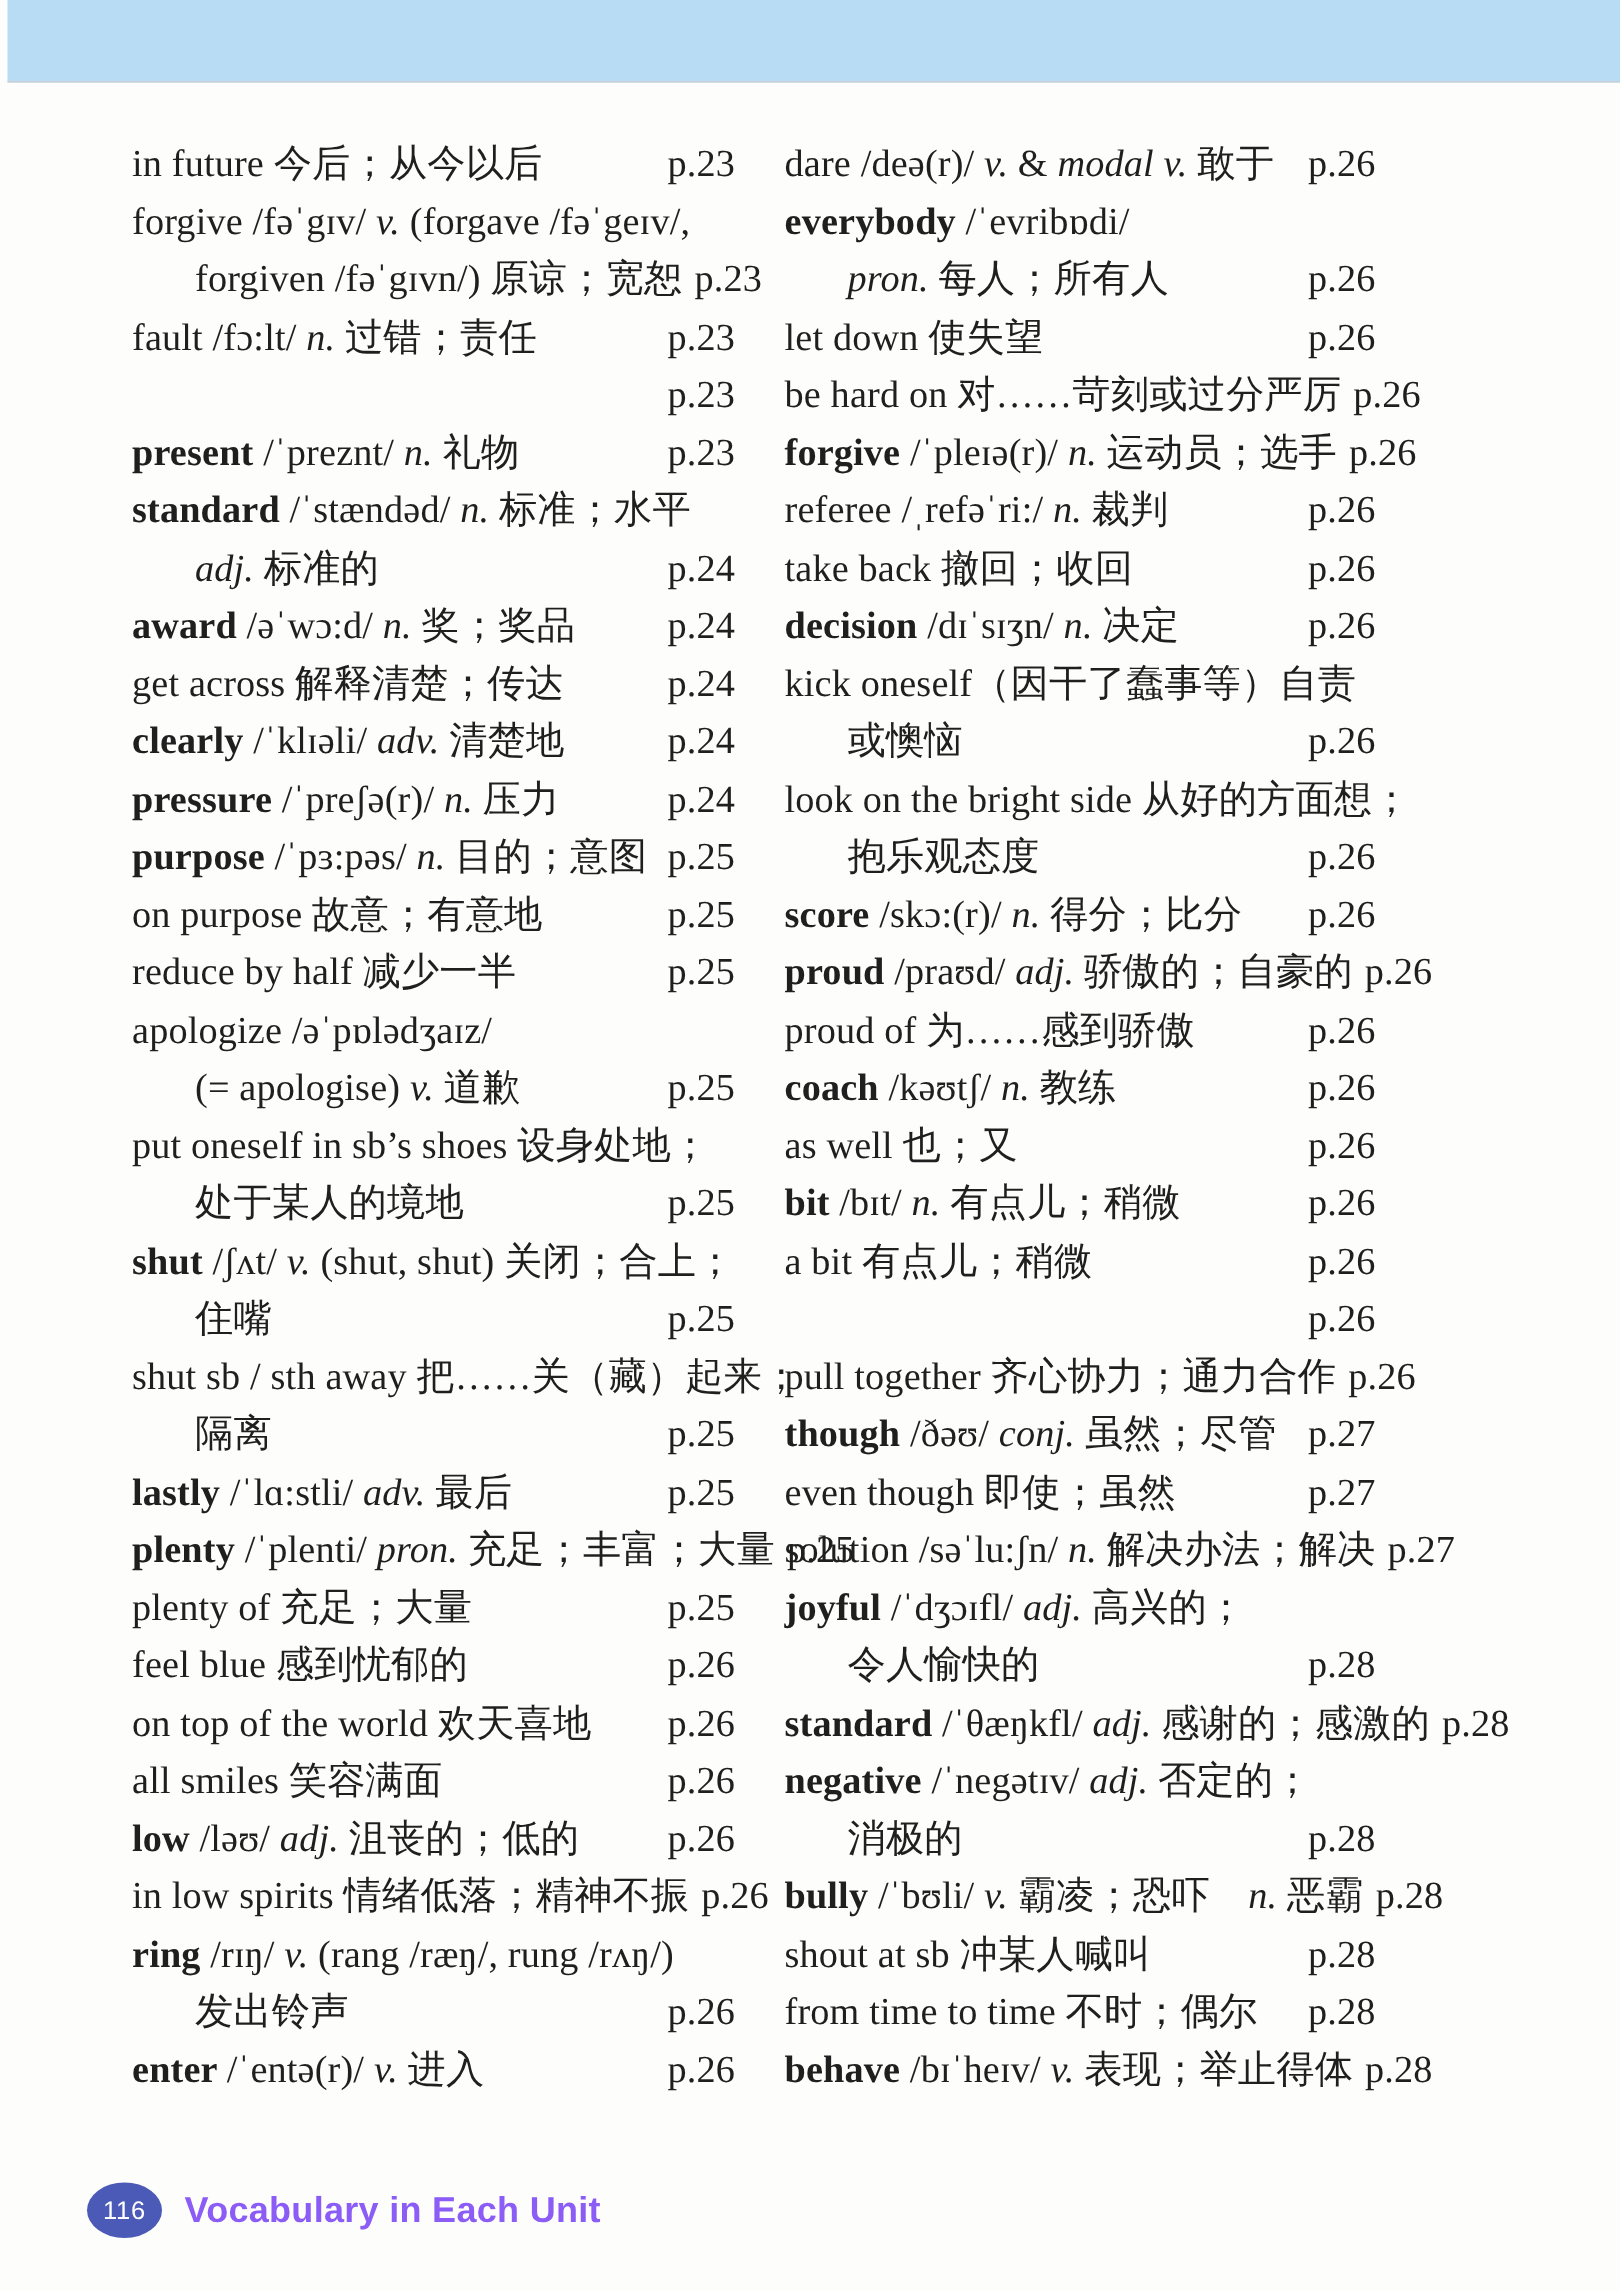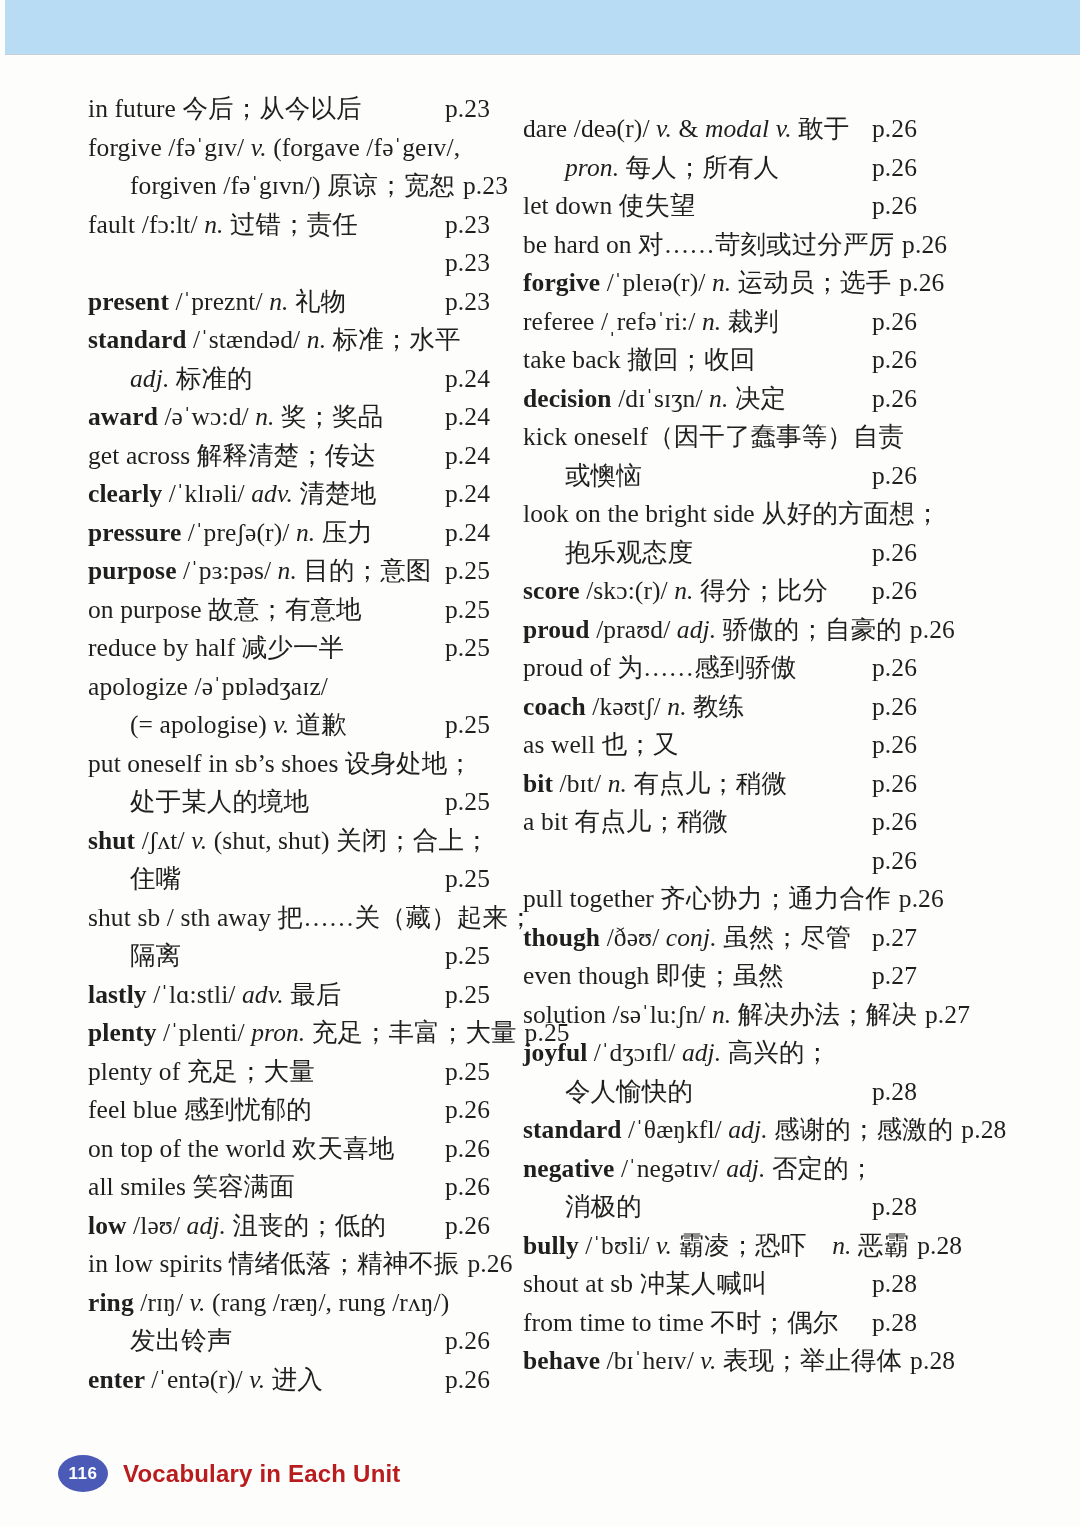--- a/index.html
+++ b/index.html
@@ -15,21 +15,21 @@
   .top-bar {
     position: absolute; top: 0; left: 5px; right: 0; height: 54px;
     background: #b7dcf3;
     border-bottom: 1px solid #c9cfd4;
   }
 
   .col {
     position: absolute; top: 90px;
   }
   .col-left  { left: 88px;  width: 402px; }
-  .col-right { left: 523px; width: 394px; margin-top: 20px; }
+  .col-right { left: 523px; width: 394px; }
 
   .line {
     display: flex;
     align-items: baseline;
     line-height: 38.5px;
     font-size: 25.5px;
     white-space: nowrap;
     letter-spacing: 0.1px;
   }
   .line.indent { padding-left: 42px; }
@@ -44,21 +44,21 @@
 
   .footer {
     position: absolute; top: 1455px; left: 58px;
     display: flex; align-items: center; gap: 15px;
     font-family: "Liberation Sans", sans-serif;
   }
   .page-badge {
     width: 50px; height: 37px;
     border-radius: 50%;
     display: flex; align-items: center; justify-content: center;
-    color: #ffffff; font-size: 17px; font-weight: bold;
+    color: #ffffff; font-size: 17px; font-weight: normal;
     letter-spacing: 0.5px;
   }
   .footer-title {
     font-size: 24px; font-weight: bold;
     letter-spacing: 0.2px;
   }
 </style>
 </head>
 <body>
 
@@ -200,20 +200,24 @@
       </div>
       <div class="line">
         <span class="text"><span class="seg-b">enter </span><span>/ˈentə(r)/ </span><span class="seg-i">v.</span><span> 进入</span></span>
         <span class="page-ref">p.26</span>
       </div>
     </div>
   <div class="col col-right">
       <div class="line">
         <span class="text"><span>dare /deə(r)/ </span><span class="seg-i">v.</span><span> &amp; </span><span class="seg-i">modal v.</span><span> 敢于</span></span>
         <span class="page-ref">p.26</span>
+      </div>
+      <div class="line">
+        <span class="text"><span class="seg-b">everybody </span><span>/ˈevribɒdi/</span></span>
+        <span class="page-ref"></span>
       </div>
       <div class="line indent">
         <span class="text"><span class="seg-i">pron.</span><span> 每人；所有人</span></span>
         <span class="page-ref">p.26</span>
       </div>
       <div class="line">
         <span class="text"><span>let down 使失望</span></span>
         <span class="page-ref">p.26</span>
       </div>
       <div class="line">
@@ -334,16 +338,16 @@
       <div class="line">
         <span class="text"><span class="seg-b">behave </span><span>/bɪˈheɪv/ </span><span class="seg-i">v.</span><span> 表现；举止得体</span></span>
         <span class="page-ref">p.28</span>
       </div>
     </div>
 
   <div class="footer">
     <div class="page-badge" style="background: rgb(74, 90, 182);">
       <span>116</span>
     </div>
-    <div class="footer-title" style="color: #b91c1c;">Vocabulary in Each Unit</div>
+    <div class="footer-title" style="color: #8b5cf6;">Vocabulary in Each Unit</div>
   </div>
 
 </div>
 
 </body></html>

